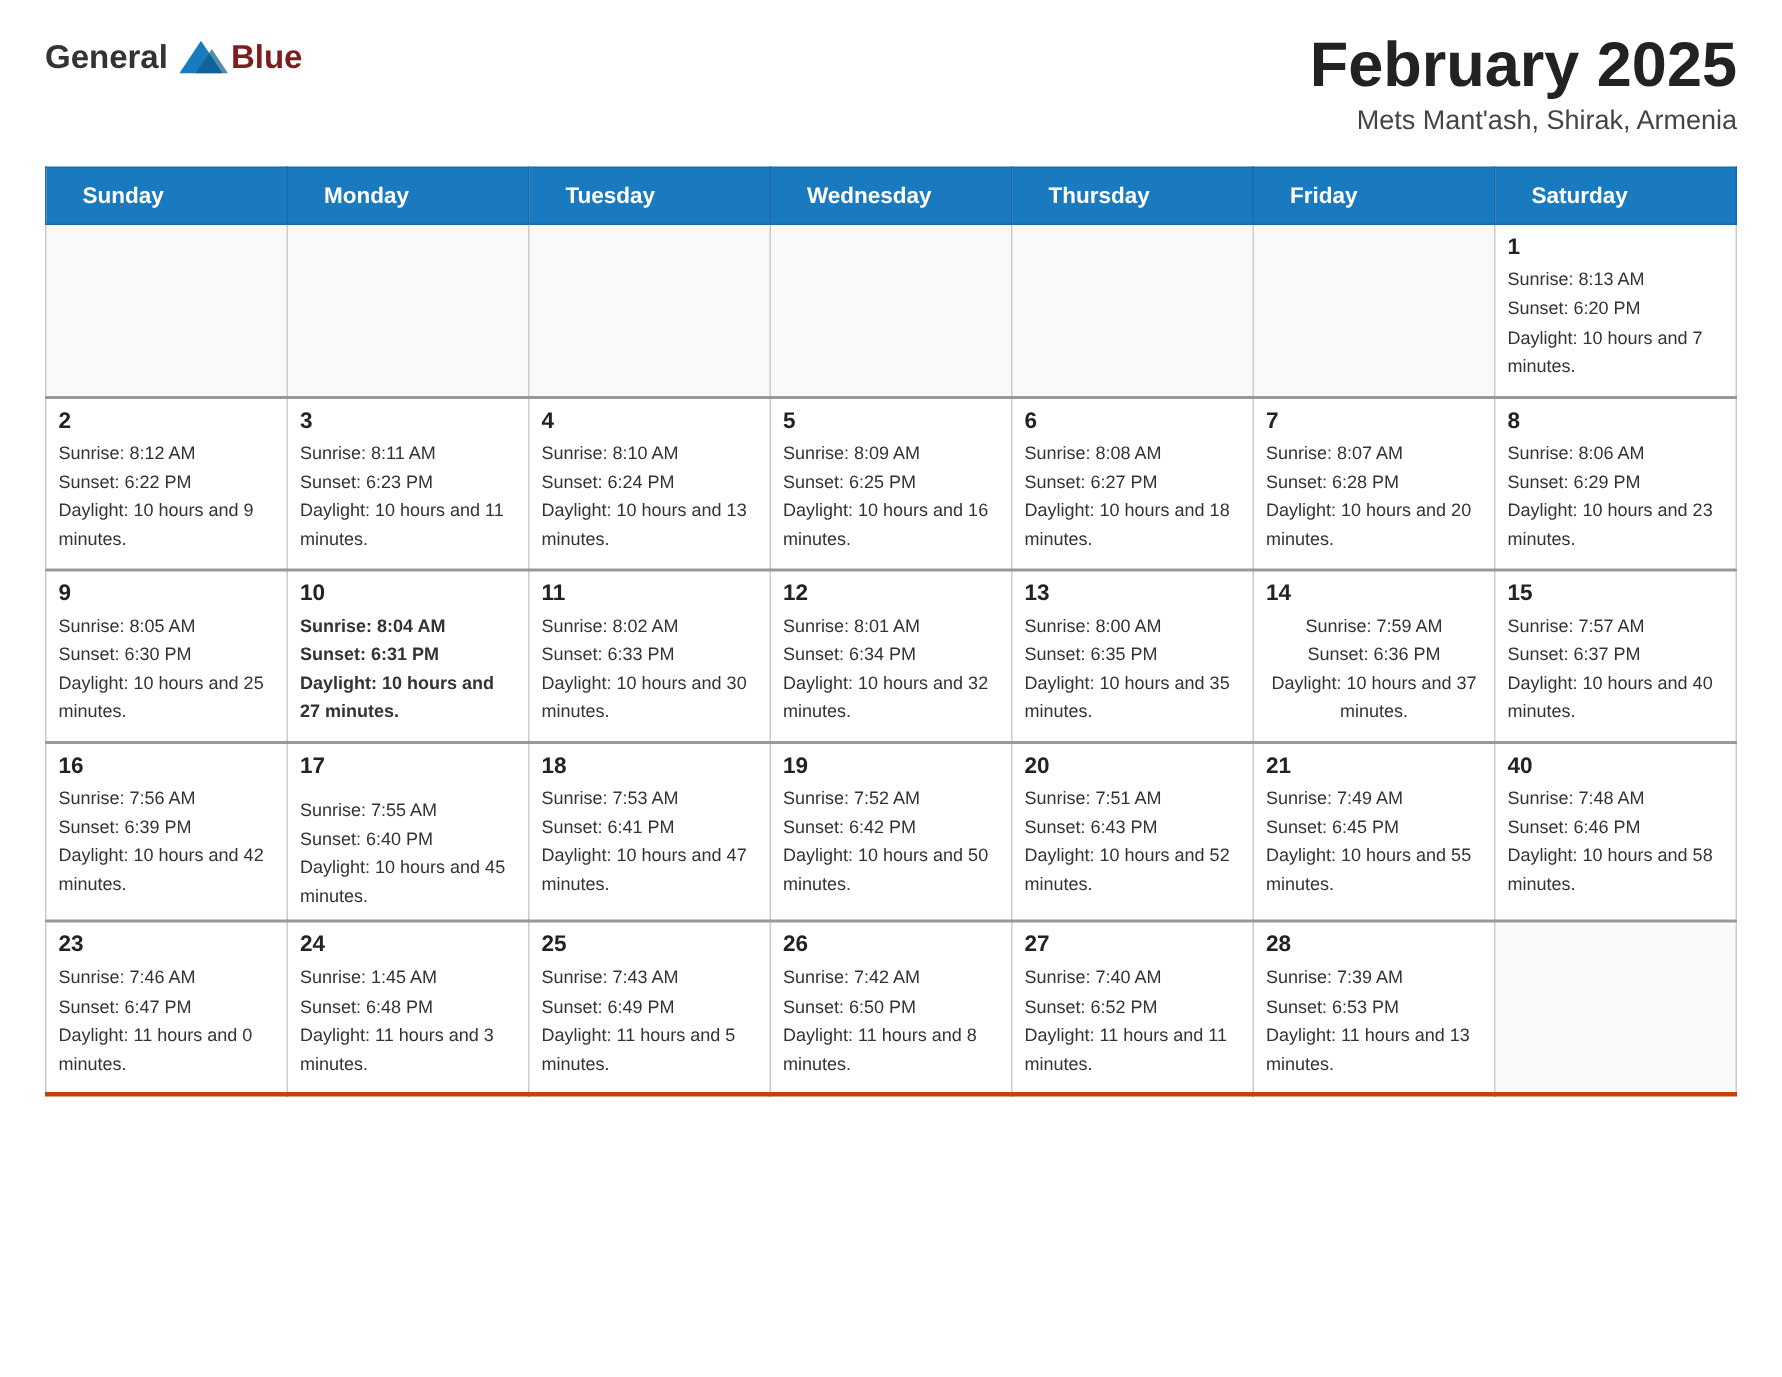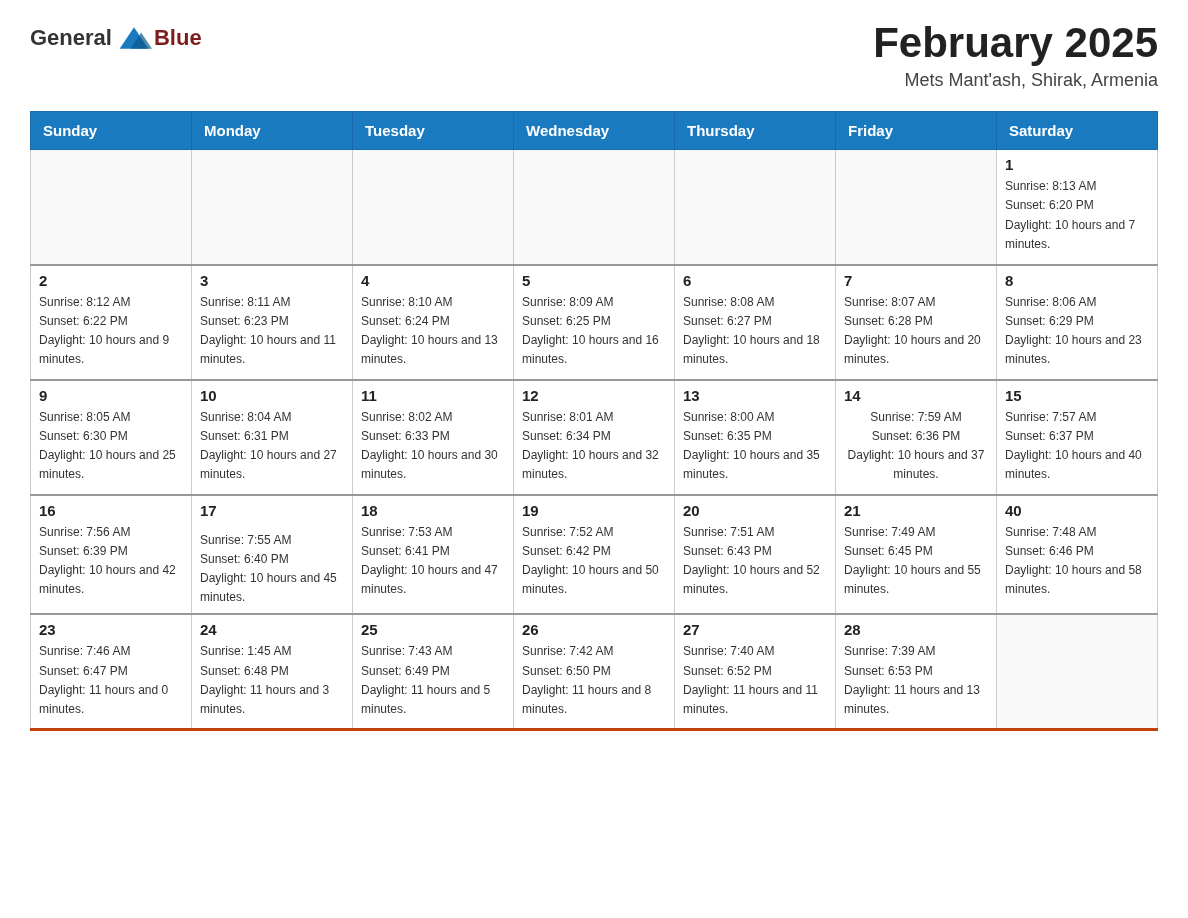--- a/index.html
+++ b/index.html
@@ -50,21 +50,21 @@
     .calendar {
       width: 100%;
       border-collapse: collapse;
       border: 1px solid #ccc;
     }
     .calendar thead tr th {
       background-color: #1a7abf;
       color: #fff;
       font-size: 15px;
       font-weight: bold;
-      padding: 10px 12px;
+      padding: 10px 24px;
       text-align: left;
       border: 1px solid #1a6aac;
     }
     .calendar tbody tr td {
       vertical-align: top;
       padding: 6px 8px;
       border: 1px solid #ccc;
       width: 14.28%;
       min-height: 110px;
       font-size: 12.5px;
@@ -185,21 +185,21 @@
       </tr>
       <tr>
         <td>
           <div class="day-number">9</div>
           <div class="day-info" style="white-space: pre-line;">Sunrise: 8:05 AM
 Sunset: 6:30 PM
 Daylight: 10 hours and 25 minutes.</div>
         </td>
         <td>
           <div class="day-number">10</div>
-          <div class="day-info" style="white-space: pre-line;">Sunrise: 8:04 AM
+          <div class="day-info" style="white-space: pre-line; font-weight: bold;">Sunrise: 8:04 AM
 Sunset: 6:31 PM
 Daylight: 10 hours and 27 minutes.</div>
         </td>
         <td>
           <div class="day-number">11</div>
           <div class="day-info" style="white-space: pre-line;">Sunrise: 8:02 AM
 Sunset: 6:33 PM
 Daylight: 10 hours and 30 minutes.</div>
         </td>
         <td>

